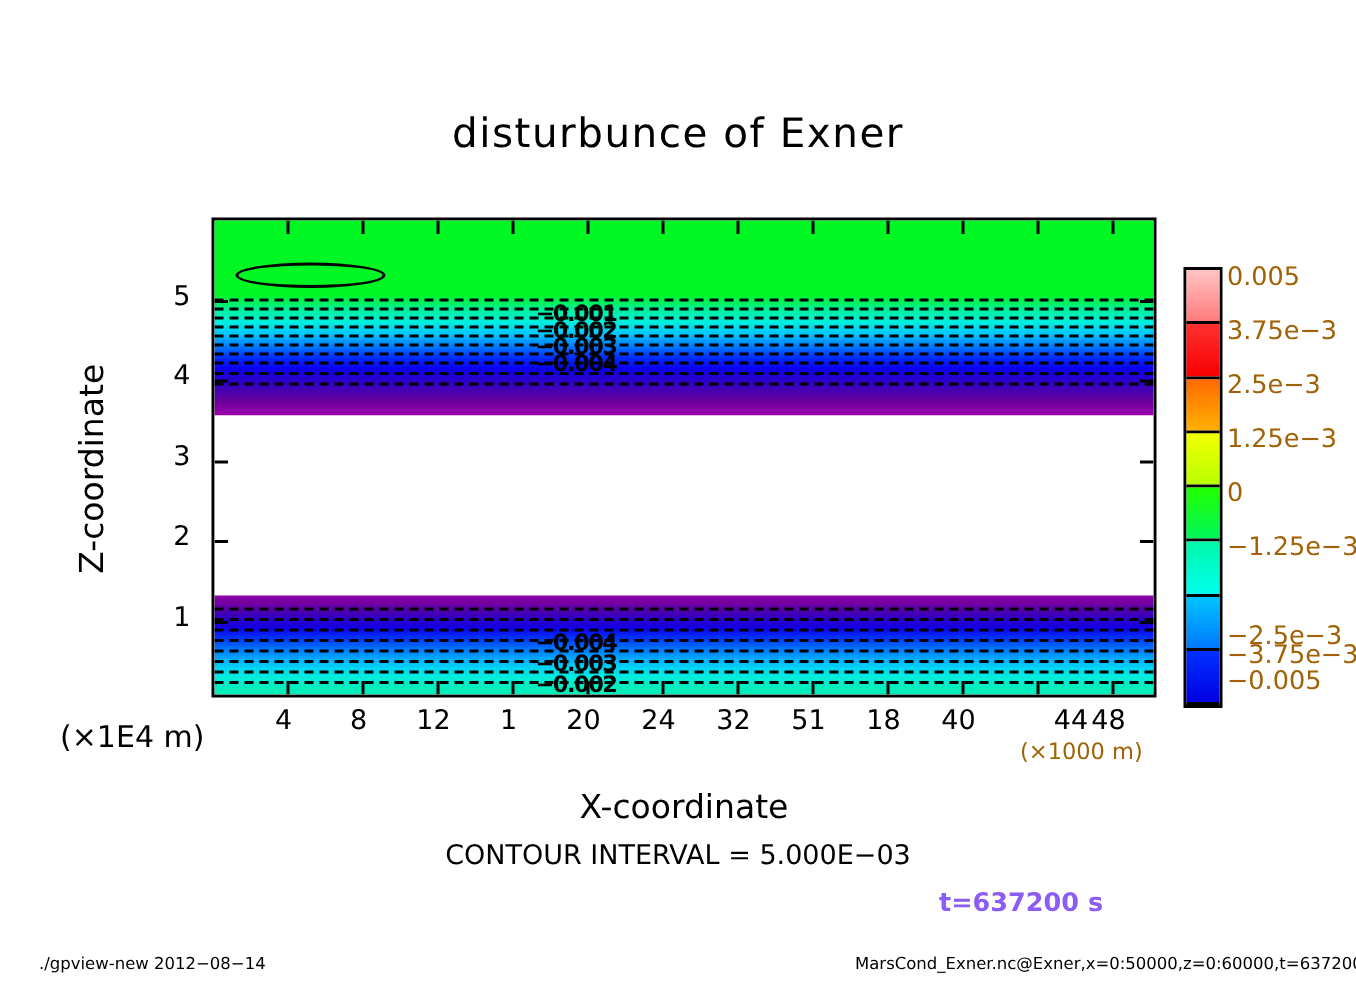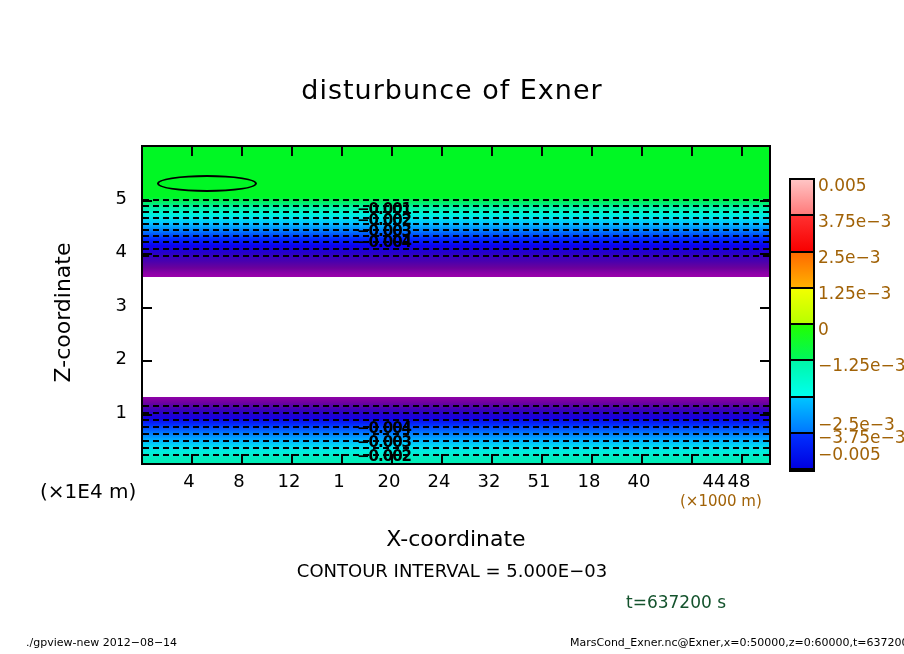--- a/index.html
+++ b/index.html
@@ -128,21 +128,21 @@
   .cblabel{
     position:absolute;left:818px;font-size:17px;color:#a16207;
     margin-top:-11px;white-space:nowrap;text-align:right;
   }
 
   
   #contour-interval{
     left:0;top:560px;width:904px;text-align:center;
     font-size:18px;color:#000;letter-spacing:0px;
   }
-  #time-label{left:626px;top:592px;font-size:17px;color:#14532d;}
+  #time-label{left:626px;top:592px;font-size:17px;color:#8b5cf6;font-weight:bold;}
   #footer-left{left:26px;top:636px;font-size:11px;color:#000;}
   #footer-right{left:570px;top:636px;font-size:11px;color:#000;}
 </style>
 </head>
 <body>
 
 <div class="abs" id="title">disturbunce of Exner</div>
 
 <div class="abs" id="plot-frame">
 

